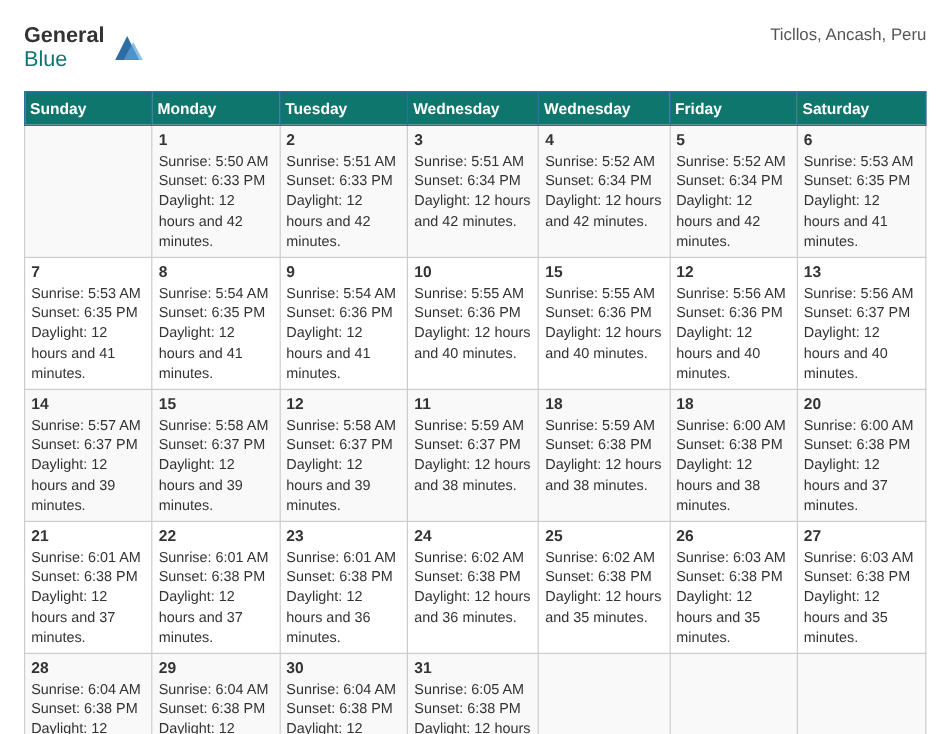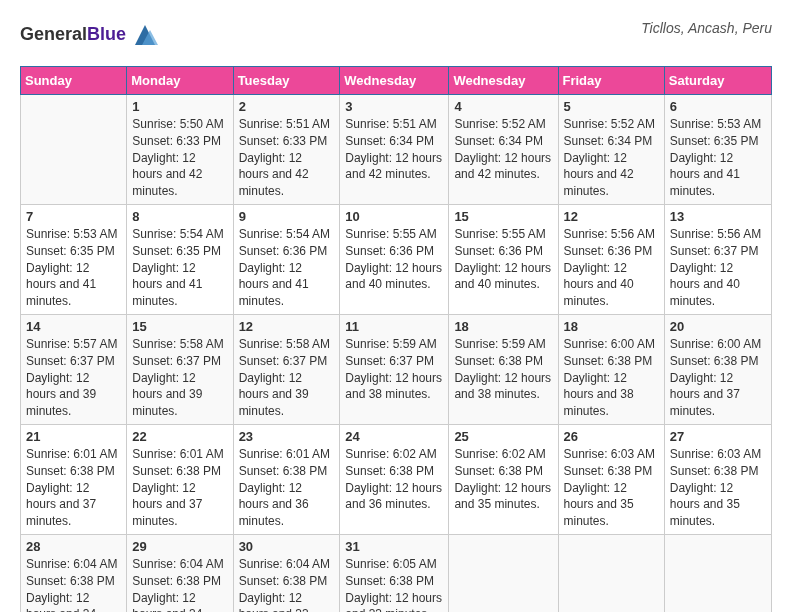--- a/index.html
+++ b/index.html
@@ -15,58 +15,57 @@
       justify-content: space-between;
       align-items: flex-start;
       margin-bottom: 16px;
     }
     .logo {
       display: flex;
       align-items: center;
     }
     .logo-text {
       display: flex;
-      flex-direction: row;
+      flex-direction: column;
       line-height: 1.1;
     }
     .logo-general {
       font-size: 18px;
       font-weight: bold;
       color: #333;
     }
     .logo-blue {
       font-size: 18px;
-      font-weight: bold;
-      color: #4c1d95;
+      font-weight: normal;
+      color: #0f766e;
     }
     .logo-icon {
       width: 30px;
       height: 30px;
       margin-left: 4px;
     }
     .title-block {
       text-align: right;
     }
     .month-title {
       font-size: 36px;
       font-weight: normal;
       color: #333;
     }
     .subtitle {
       font-size: 14px;
       color: #555;
-      font-style: italic;
     }
     table {
       width: 100%;
       border-collapse: collapse;
       font-size: 11px;
     }
     thead tr th {
-      background-color: #ec4899;
+      background-color: #0f766e;
       color: #fff;
       padding: 6px 4px;
       text-align: left;
       font-size: 13px;
       font-weight: bold;
       border: 1px solid #2e6da4;
     }
     tbody tr td {
       border: 1px solid #ccc;
       vertical-align: top;

